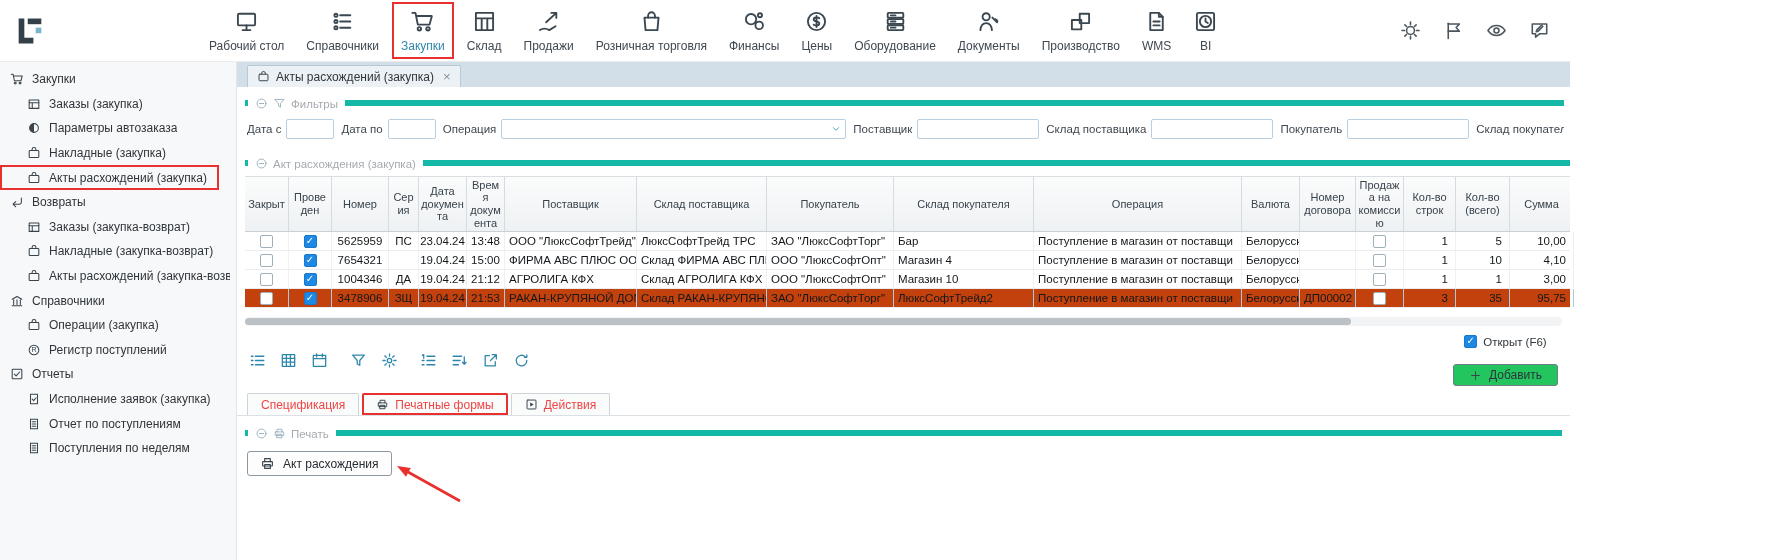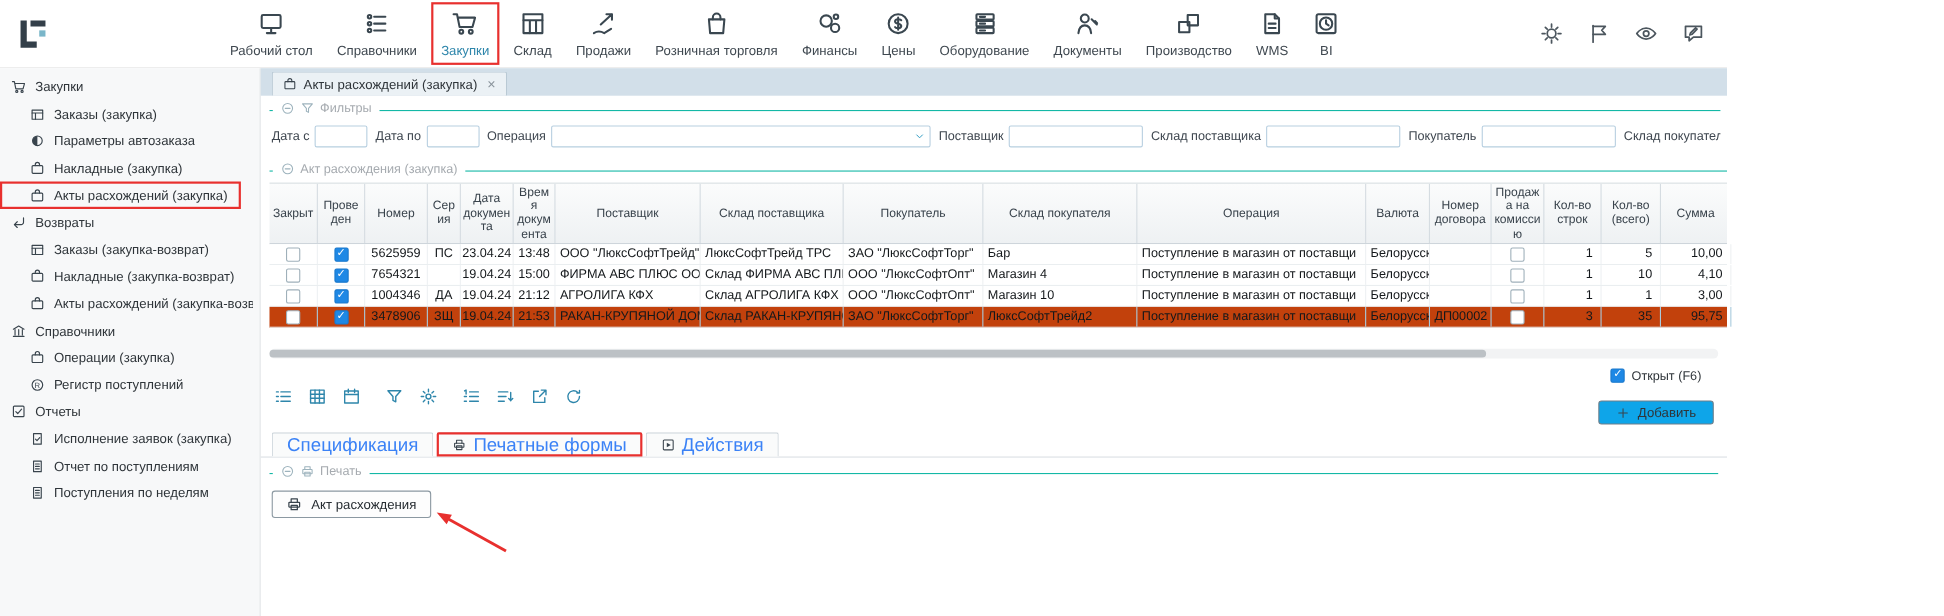--- a/index.html
+++ b/index.html
@@ -33,21 +33,21 @@
 
   .main{flex:1;min-width:0;display:flex;flex-direction:column;position:relative;}
   .tabbar{height:25px;flex:none;background:#d2dfe9;display:flex;align-items:flex-end;padding-left:10px;}
   .tab{display:flex;align-items:center;gap:6px;height:22px;background:#ebf1f5;border:1px solid #b9c9d4;border-bottom:none;
     border-radius:2px 2px 0 0;padding:0 9px;font-size:12px;color:#2f353a;cursor:pointer;}
   .tab-icon{color:#39444d;}
   .tab-icon svg{width:13px;height:13px;display:block;}
   .tab-close{color:#8a949c;font-size:13px;margin-left:3px;cursor:pointer;}
 
   
-  .group{position:relative;border-top:1px solid #14b8a6;}
+  .group{position:relative;border-top:6px solid #14b8a6;}
   .group-legend{position:absolute;top:-9px;left:3px;background:#fff;padding:0 7px;display:flex;align-items:center;gap:5px;
     font-size:11.5px;color:#a6abb0;white-space:nowrap;}
   .gl-icon{color:#9db3bd;cursor:pointer;}
   .gl-icon svg{width:13px;height:13px;display:block;}
 
   
   .filters-group{margin:13px 6px 0 8px;flex:none;}
   .filter-row{display:flex;align-items:center;gap:7px;padding:13px 2px 8px 2px;overflow:hidden;}
   .f-field{display:flex;align-items:center;gap:5px;flex:none;}
   .f-label{font-size:11.5px;color:#3f4750;white-space:nowrap;}
@@ -84,29 +84,29 @@
 
   
   .grid-toolbar{flex:none;display:flex;align-items:center;padding:7px 12px 5px 12px;}
   .tb-icons{display:flex;align-items:center;gap:14px;}
   .tb-icon{color:#2e86ab;cursor:pointer;}
   .tb-icon svg{width:17px;height:17px;display:block;}
   .tb-icons .tb-icon:nth-child(4){margin-left:8px;}
   .tb-icons .tb-icon:nth-child(6){margin-left:8px;}
   .toolbar-right{margin-left:auto;display:flex;align-items:center;gap:16px;flex-direction:column;}
   .open-check{display:flex;align-items:center;gap:6px;font-size:11.5px;color:#2f353a;cursor:pointer;}
-  .add-btn{display:flex;align-items:center;gap:7px;border:1px solid #6f7f8a;border-radius:3px;background:#0ea5e9;
+  .add-btn{display:flex;align-items:center;gap:7px;border:1px solid #6f7f8a;border-radius:3px;background:#22c55e;
     padding:3px 15px;font:inherit;font-size:12px;color:#2f353a;cursor:pointer;}
   .btn-icon{color:#39444d;}
   .btn-icon svg{width:13px;height:13px;display:block;}
 
   
   .bottom-tabs{flex:none;display:flex;align-items:flex-end;gap:3px;padding:2px 0 0 10px;border-bottom:1px solid #dbe0e4;}
   .btab{display:flex;align-items:center;gap:6px;height:22px;border:1px solid #ccd4da;border-bottom:none;
-    border-radius:2px 2px 0 0;background:#fafbfb;padding:0 13px;font-size:17px;color:#3b82f6;cursor:pointer;justify-content:flex-end;}
+    border-radius:2px 2px 0 0;background:#fafbfb;padding:0 13px;font-size:12px;color:#ef4444;cursor:pointer;justify-content:flex-end;}
   .btab.highlighted{outline:2px solid #e8302e;outline-offset:-2px;}
   .btab-icon{color:#39444d;}
   .btab-icon svg{width:13px;height:13px;display:block;}
   .print-group{margin:14px 8px 0 8px;flex:none;height:130px;padding:15px 0 0 2px;}
   .print-btn{display:inline-flex;align-items:center;gap:8px;border:1px solid #8b98a1;border-radius:3px;background:#fdfdfd;
     padding:4px 12px;font:inherit;font-size:12px;color:#262c31;cursor:pointer;}
   .print-btn .btn-icon svg{width:15px;height:15px;}
 
   .annotation-arrow{position:absolute;left:385px;top:455px;width:95px;height:55px;pointer-events:none;}
 </style>

